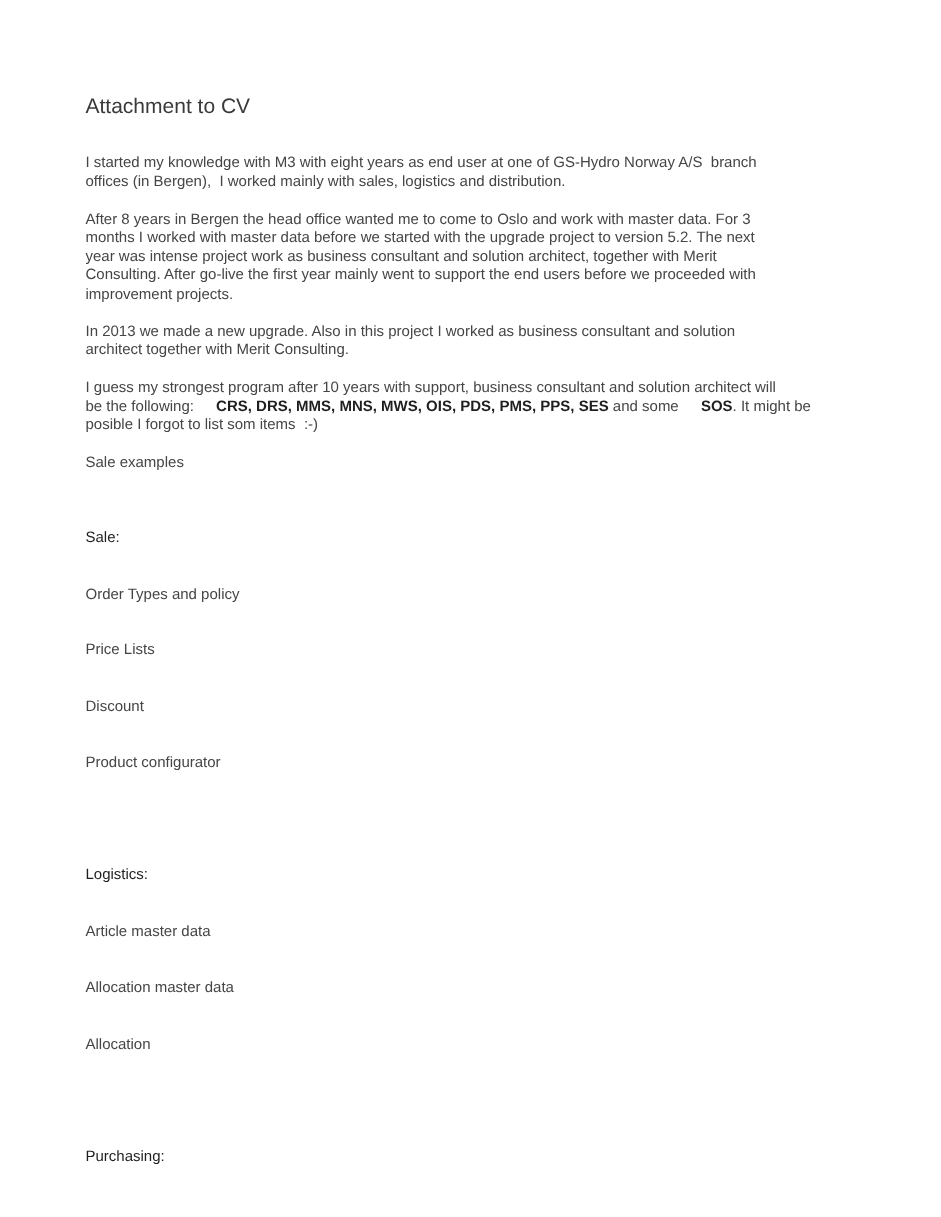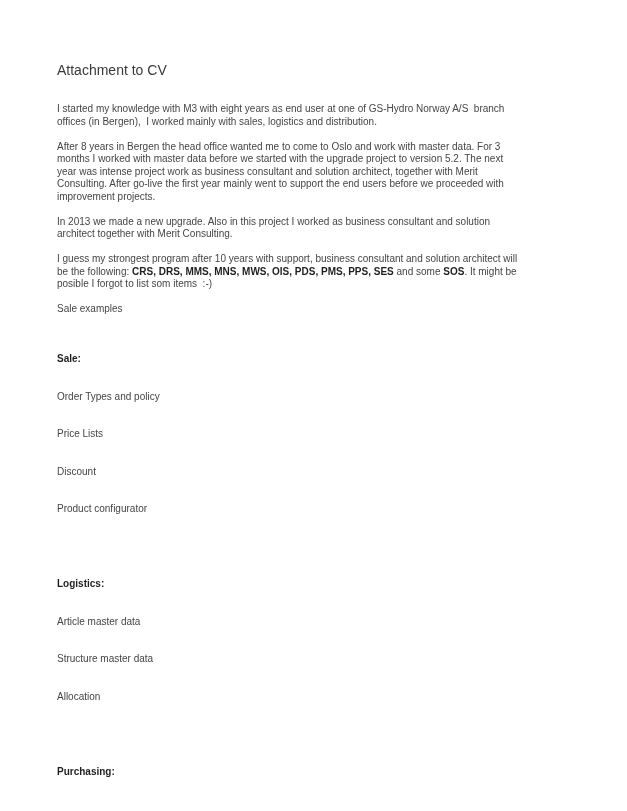--- a/index.html
+++ b/index.html
@@ -28,23 +28,24 @@
     margin: 0 0 24px 0;
   }
   .blk {
     margin: 0 0 12.5px 0;
     white-space: pre-wrap;
     max-width: 520px;
   }
   .b {
     font-weight: 700;
     color: #1f1f1f;
+    margin-left: 12px;
   }
   .section-heading {
-    font-weight: 700;
+    font-weight: 400;
     color: #1f1f1f;
   }
   .section div {
     white-space: pre-wrap;
   }
 </style>
 </head>
 <body>
 
 <div class="page">
@@ -73,21 +74,21 @@
     <div class="section-heading">Sale:</div>
     <div>Order Types and policy</div>
     <div>Price Lists</div>
     <div>Discount</div>
     <div>Product configurator</div>
   </div>
 
   <div class="blk section">
     <div class="section-heading">Logistics:</div>
     <div>Article master data</div>
-    <div>Structure master data</div>
+    <div>Allocation master data</div>
     <div>Allocation</div>
   </div>
 
   <div class="blk section">
     <div class="section-heading">Purchasing:</div>
     
     
     
   </div>
 

